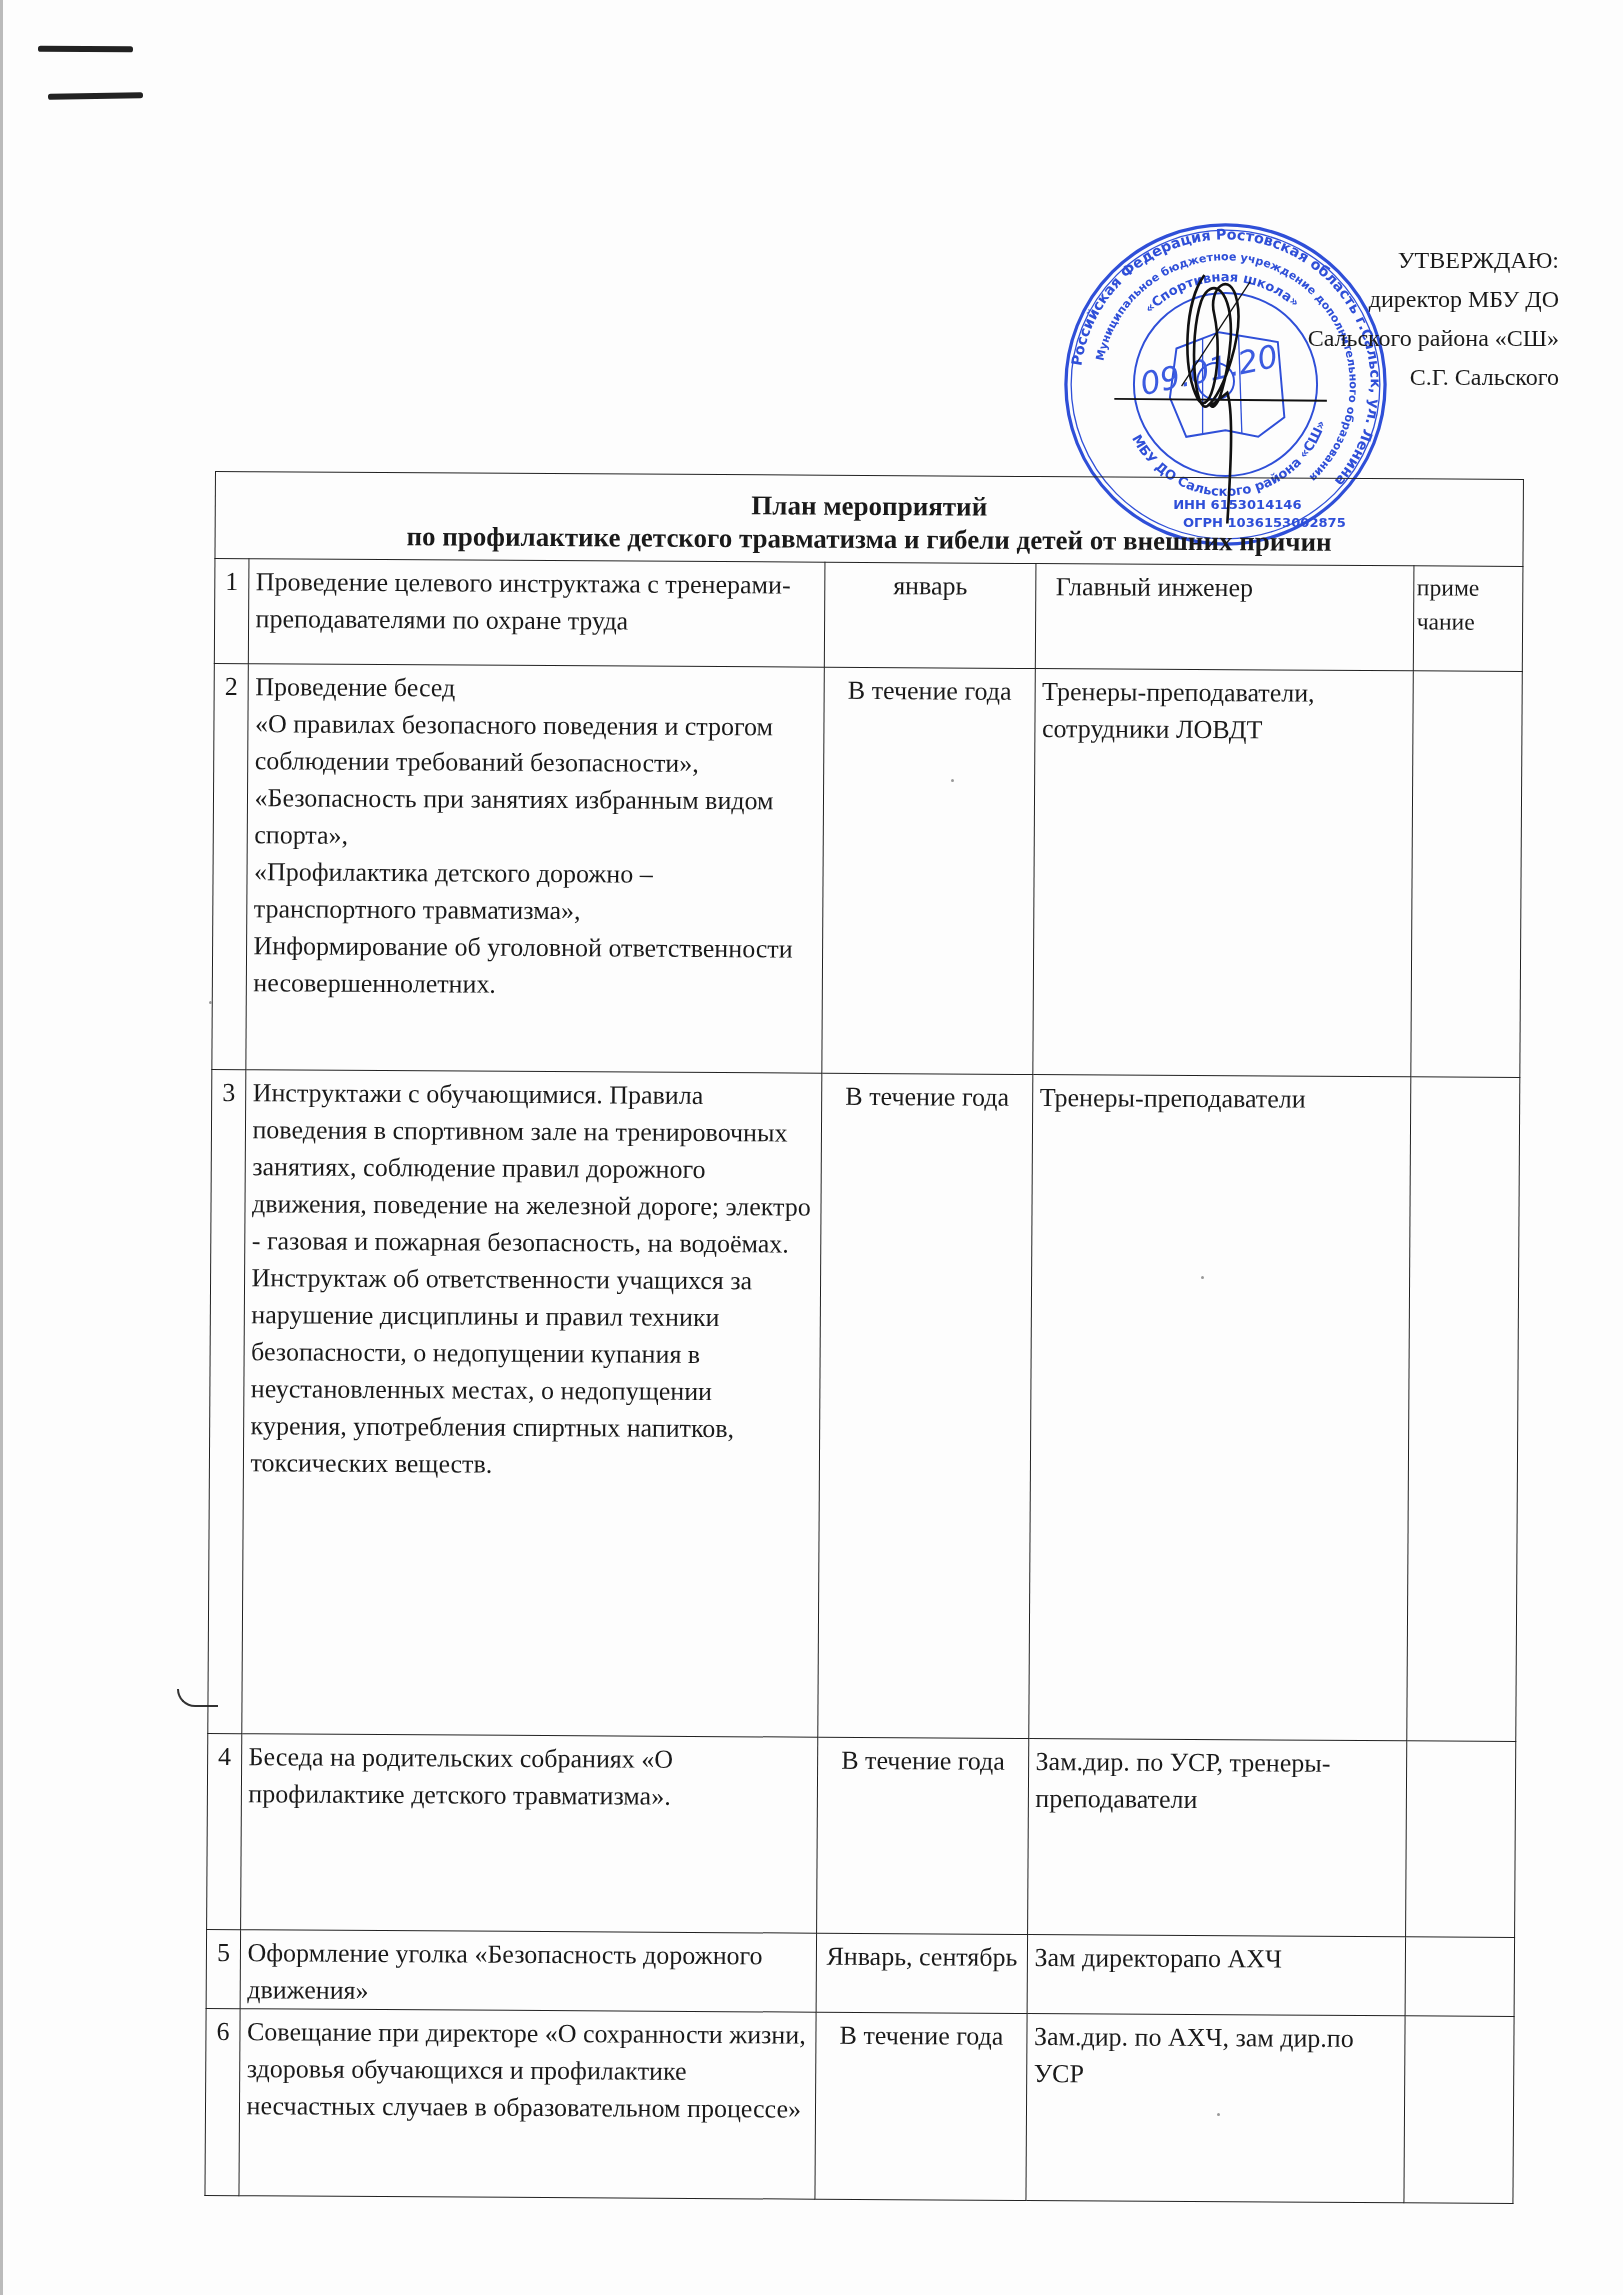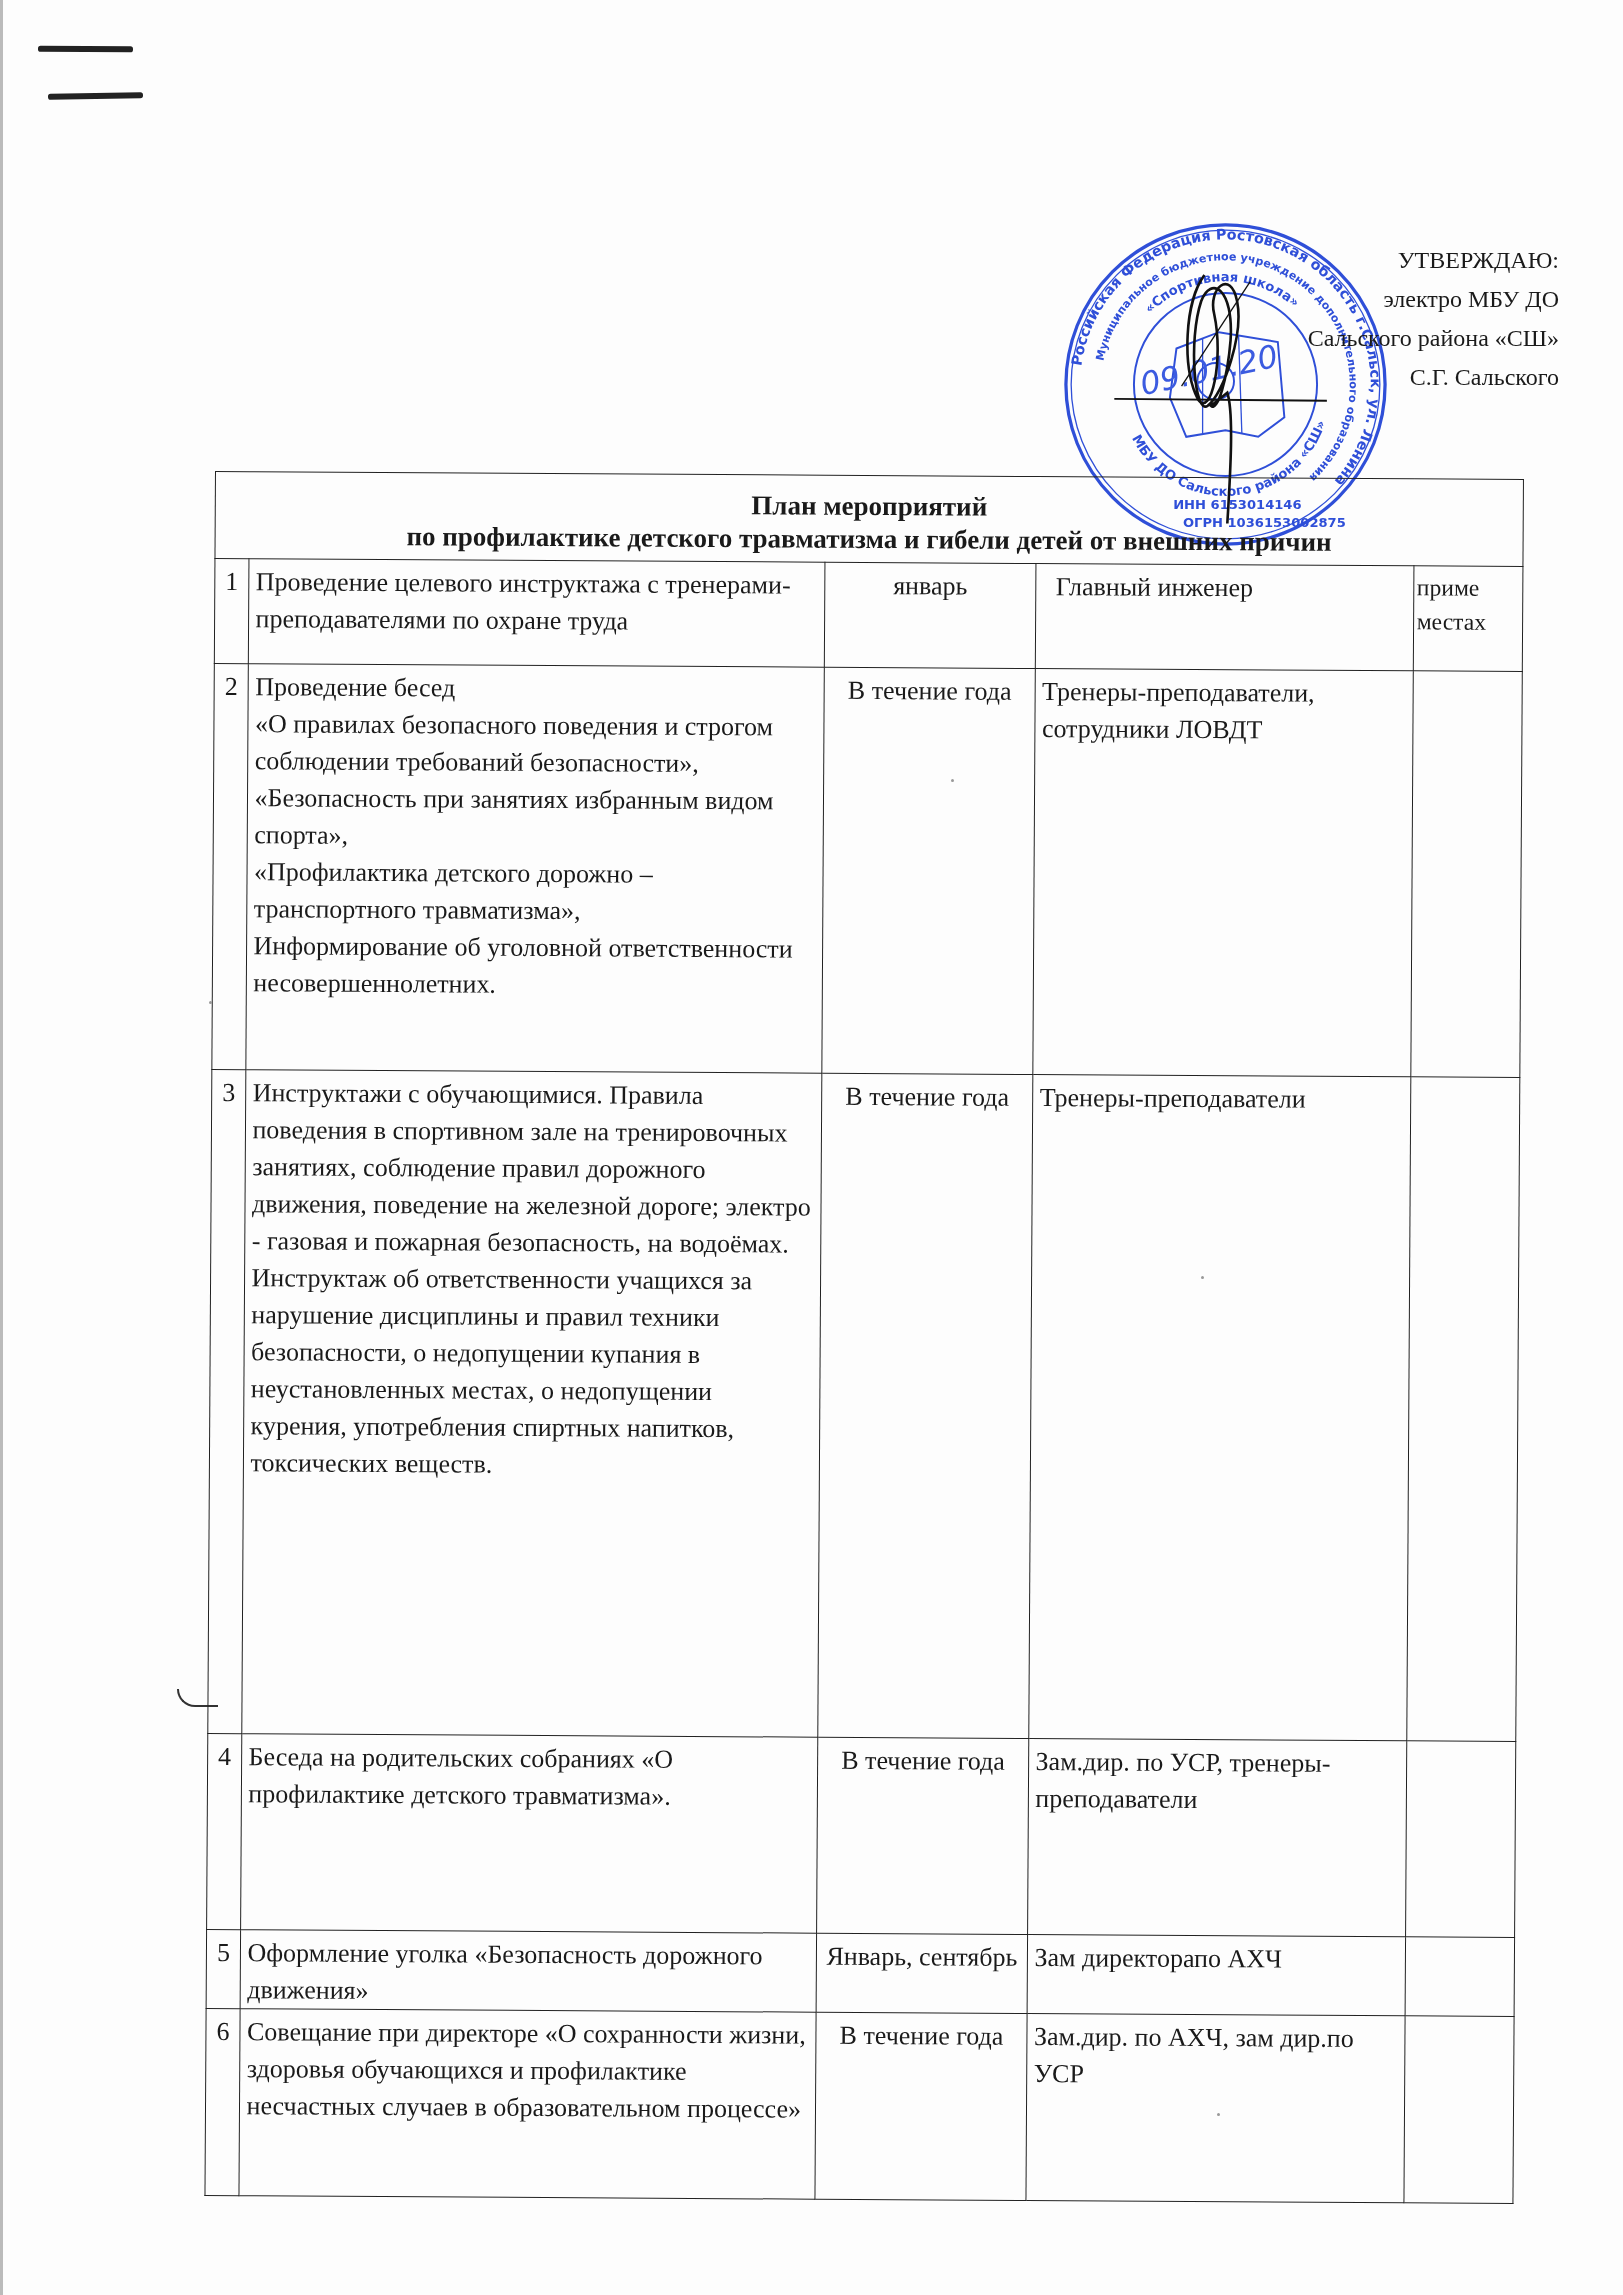--- a/index.html
+++ b/index.html
@@ -73,21 +73,21 @@
   <line x1="80" y1="272" x2="405" y2="275" stroke="#111" stroke-width="3"></line>
 </svg>
 
 <svg class="signature" viewBox="0 0 120 410">
   <path d="M40,20 C10,60 5,160 30,210 C50,240 70,150 55,80 C45,40 80,10 90,60 C100,110 70,200 45,220 C25,235 15,120 35,60 C50,20 85,40 80,120 C75,180 60,230 50,220 L75,200 C85,230 80,320 75,400" fill="none" stroke="#111" stroke-width="4"></path>
   <line x1="5" y1="190" x2="110" y2="30" stroke="#111" stroke-width="2"></line>
 </svg>
 
 <div class="approval">
   <div>УТВЕРЖДАЮ:</div>
-  <div>электро  МБУ ДО</div>
+  <div>директор  МБУ ДО</div>
   <div>Сальского района «СШ»</div>
   <div>С.Г. Сальского</div>
 </div>
 
 <table class="plan-table">
   <colgroup>
     <col class="col-num">
       <col class="col-event">
       <col class="col-date">
       <col class="col-resp">
@@ -98,21 +98,21 @@
     <td class="title-cell" colspan="5">
       <div>План мероприятий</div>
       <div>по профилактике детского травматизма и гибели детей от внешних причин</div>
     </td>
   </tr>
   <tr style="height:105px">
     <td class="num">1</td>
     <td>Проведение целевого инструктажа с тренерами-преподавателями по охране труда</td>
     <td class="date">январь</td>
     <td class="indent">Главный инженер</td>
-    <td class="note">приме местах</td>
+    <td class="note">приме чание</td>
   </tr>
   <tr style="height:406px">
     <td class="num">2</td>
     <td class="pl">Проведение бесед
 «О правилах безопасного поведения и строгом соблюдении требований безопасности»,
  «Безопасность при занятиях избранным видом спорта»,
 «Профилактика детского дорожно – транспортного травматизма»,
 Информирование об уголовной ответственности несовершеннолетних.</td>
     <td class="date">В течение года</td>
     <td>Тренеры-преподаватели, сотрудники ЛОВДТ</td>

